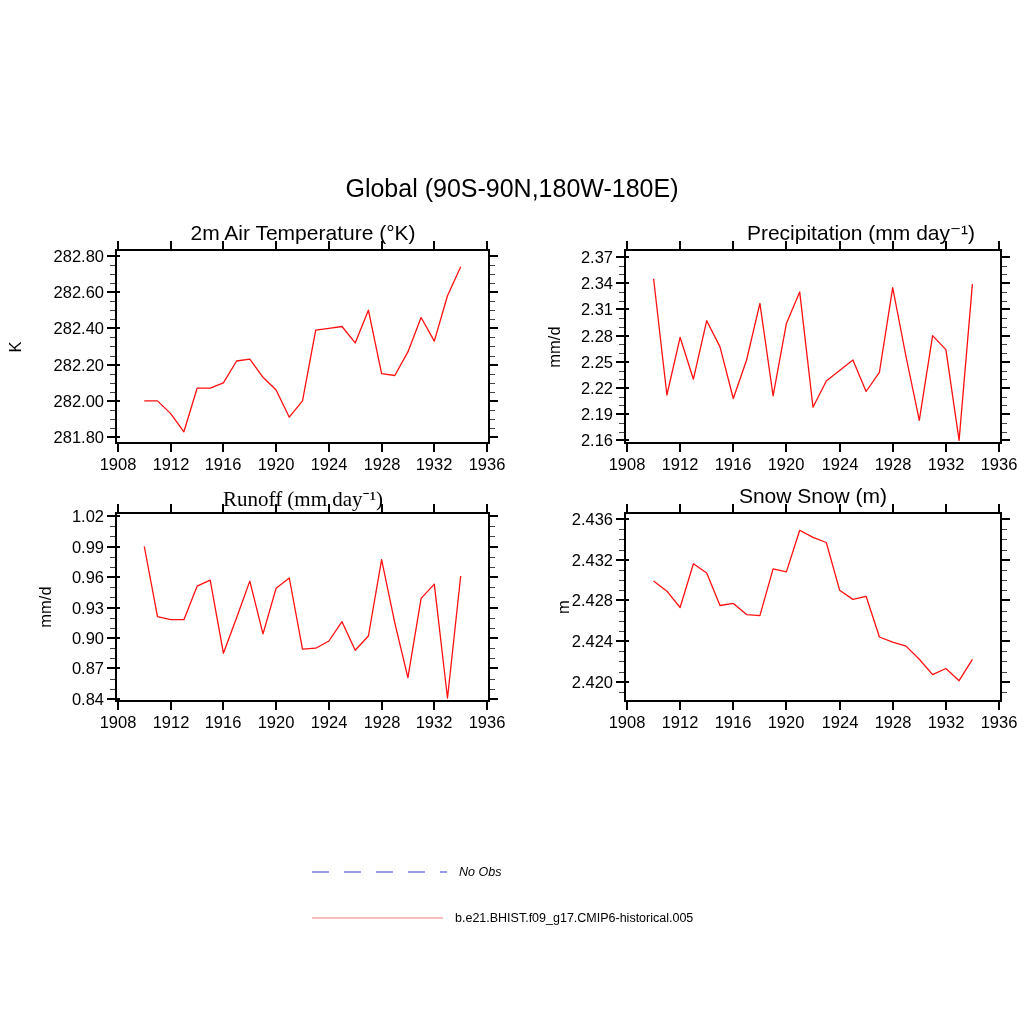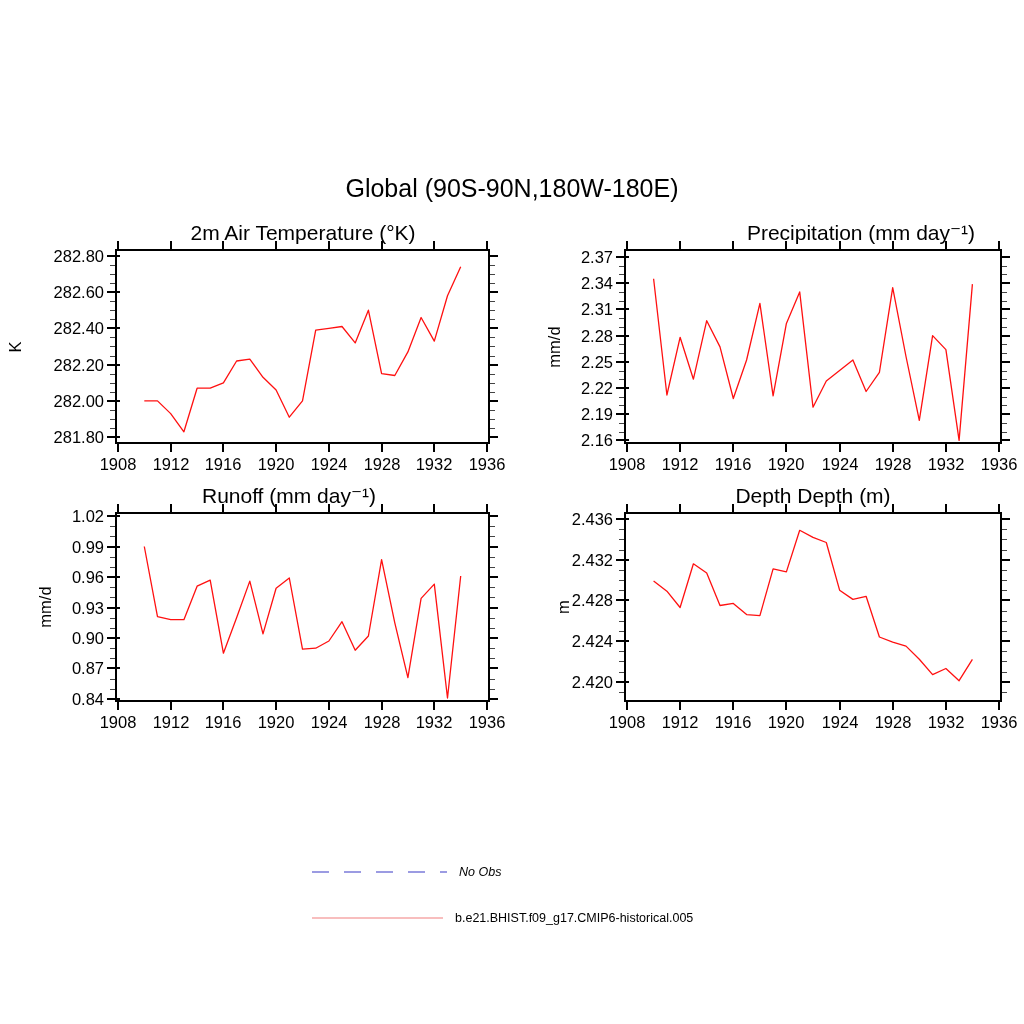--- a/index.html
+++ b/index.html
@@ -3,21 +3,21 @@
 <meta charset="utf-8">
 <style>
   html,body{margin:0;padding:0;background:#ffffff;}
   .fig{position:relative;width:1024px;height:1024px;background:#ffffff;overflow:hidden;
        font-family:"Liberation Sans","DejaVu Sans",sans-serif;color:#000;}
   .main-title{position:absolute;left:0;top:174px;width:1024px;text-align:center;
               font-size:25px;letter-spacing:0px;}
   .panel-title{position:absolute;transform:translateX(-50%);font-size:21px;white-space:nowrap;}
   .t0{left:303px;top:221px;}
   .t1{left:813px;top:221px;margin-left:48px;}
-  .t2{left:289px;top:484px;}
+  .t2{left:303px;top:484px;font-family:Liberation Serif, serif;}
   .t3{left:813px;top:484px;}
   .ylab{position:absolute;transform:translate(-50%,-50%) rotate(-90deg);font-size:16.5px;white-space:nowrap;}
   .yl0{left:15px;top:347px;}
   .yl1{left:554px;top:347px;}
   .yl2{left:45px;top:607px;}
   .yl3{left:563px;top:607px;}
   svg.plots{position:absolute;left:0;top:0;}
   svg text{font-family:"Liberation Sans","DejaVu Sans",sans-serif;fill:#000;}
   .legend-row{position:absolute;display:flex;align-items:center;}
   .lr0{left:312px;top:865px;font-style:italic;}
@@ -358,21 +358,21 @@
     <div class="panel-title t1">Precipitation (mm day⁻¹)</div>
     <div class="ylab yl1">mm/d</div>
   </div>
 
   <div>
     <div class="panel-title t2">Runoff (mm day⁻¹)</div>
     <div class="ylab yl2">mm/d</div>
   </div>
 
   <div>
-    <div class="panel-title t3">Depth Depth (m)</div>
+    <div class="panel-title t3">Snow Snow (m)</div>
     <div class="ylab yl3">m</div>
   </div>
 
   <div>
     <div class="legend-row lr0">
       <svg class="legend-sample" width="140" height="8">
         <line id="leg-line-0" x1="0" y1="4" x2="135" y2="4" stroke-width="2" stroke-dasharray="17 15" stroke="#9b9be2"></line>
       </svg>
       <span class="legend-label">No Obs</span>
     </div>

